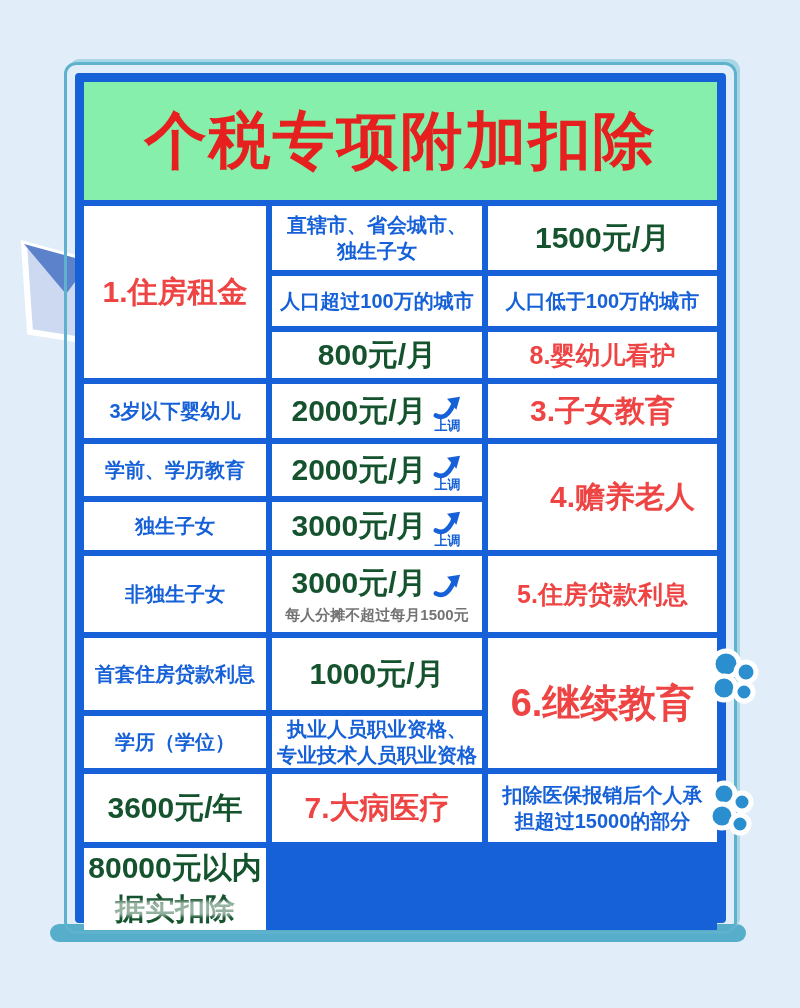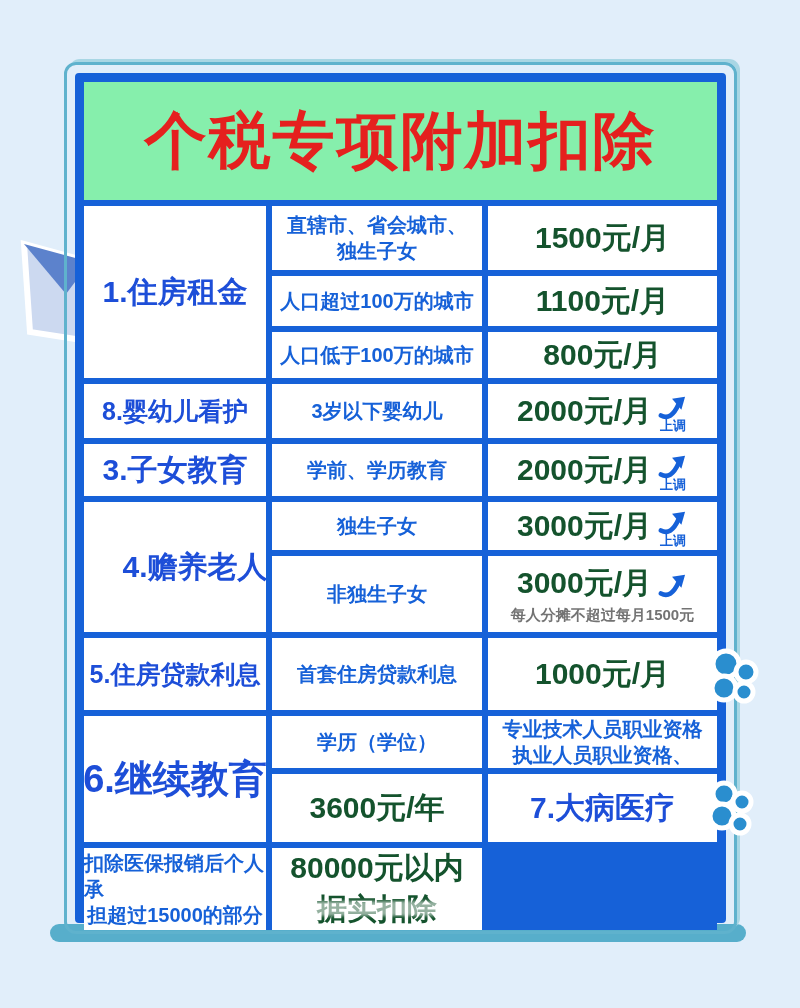--- a/index.html
+++ b/index.html
@@ -48,21 +48,21 @@
     gap:6px;
     background:#1661d8;
   }
   .cell {
     background:#ffffff;
     display:flex; flex-direction:column;
     align-items:center; justify-content:center;
     text-align:left; overflow:hidden;
   }
   .cat {
-    color:#1d4ed8; font-weight:bold;
+    color:#ef4444; font-weight:bold;
     text-shadow:0 0 2px #ffffff;
     white-space:nowrap;
   }
   .desc { color:#1661d8; font-size:20px; line-height:1.3; font-weight:bold; }
   .amount-row { display:flex; align-items:center; justify-content:center; gap:6px; }
   .amount-text { color:#14532d; font-size:30px; font-weight:bold; white-space:nowrap; }
   .arrow-wrap { display:flex; flex-direction:column; align-items:center; line-height:1; margin-top:4px; }
   .arrow-wrap svg { width:30px; height:26px; display:block; }
   .uptick { color:#1661d8; font-size:13px; margin-top:-2px; }
   .note { color:#737373; font-size:15px; margin-top:2px; white-space:nowrap; }
@@ -106,25 +106,20 @@
           <div class="">独生子女</div>
         </div>
         <div class="cell">
           <div class="amount-row">
             <div class="amount-text">1500元/月</div>
           </div>
         </div>
         <div class="cell desc">
           <div class="">人口超过100万的城市</div>
         </div>
-        <div class="cell">
-          <div class="amount-row">
-            <div class="amount-text">1100元/月</div>
-          </div>
-        </div>
         <div class="cell desc">
           <div class="">人口低于100万的城市</div>
         </div>
         <div class="cell">
           <div class="amount-row">
             <div class="amount-text">800元/月</div>
           </div>
         </div>
         <div class="cell cat" style="grid-row: span 1; font-size: 25px;">
           <div class="">8.婴幼儿看护</div>
@@ -206,22 +201,22 @@
             <div class="amount-text">1000元/月</div>
           </div>
         </div>
         <div class="cell cat" style="grid-row: span 2; font-size: 38px;">
           <div class="">6.继续教育</div>
         </div>
         <div class="cell desc">
           <div class="">学历（学位）</div>
         </div>
         <div class="cell desc">
+          <div class="">执业人员职业资格、</div>
           <div class="">专业技术人员职业资格</div>
-          <div class="">执业人员职业资格、</div>
         </div>
         <div class="cell">
           <div class="amount-row">
             <div class="amount-text">3600元/年</div>
           </div>
         </div>
         <div class="cell cat" style="grid-row: span 1; font-size: 30px;">
           <div class="">7.大病医疗</div>
         </div>
         <div class="cell desc">

